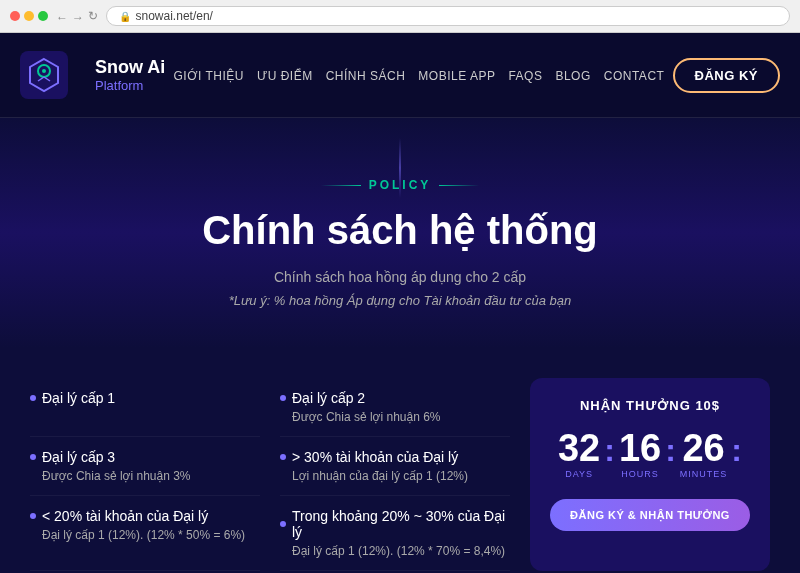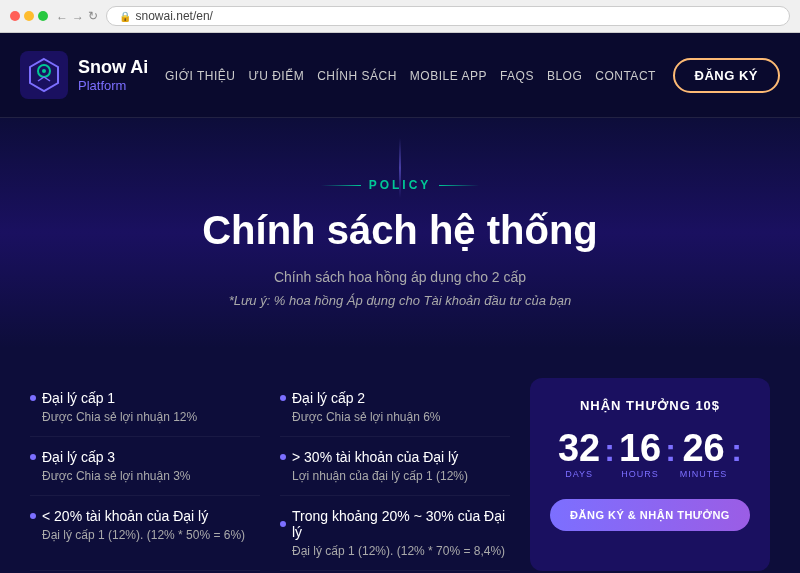--- a/index.html
+++ b/index.html
@@ -40,21 +40,21 @@
       display: flex;
       align-items: center;
       justify-content: space-between;
       padding: 0 20px;
       height: 85px;
       border-bottom: 1px solid rgba(255,255,255,0.1);
     }
     .logo-area {
       display: flex;
       align-items: center;
-      gap: 10px;
+      gap: 27px;
     }
     .logo-icon {
       width: 48px;
       height: 48px;
     }
     .logo-text {
       display: flex;
       flex-direction: column;
     }
     .logo-name {
@@ -310,21 +310,20 @@
 </section>
 
 <div class="content-section">
   <div class="policy-columns">
 
     <div class="policy-item">
       <div class="policy-item-title">
         <span class="bullet"></span>
         <span>Đại lý cấp 1</span>
       </div>
-      <div class="policy-item-desc">Được Chia sẻ lợi nhuận 12%</div>
     </div>
 
     <div class="policy-item">
       <div class="policy-item-title">
         <span class="bullet"></span>
         <span>Đại lý cấp 2</span>
       </div>
       <div class="policy-item-desc">Được Chia sẻ lợi nhuận 6%</div>
     </div>
 

